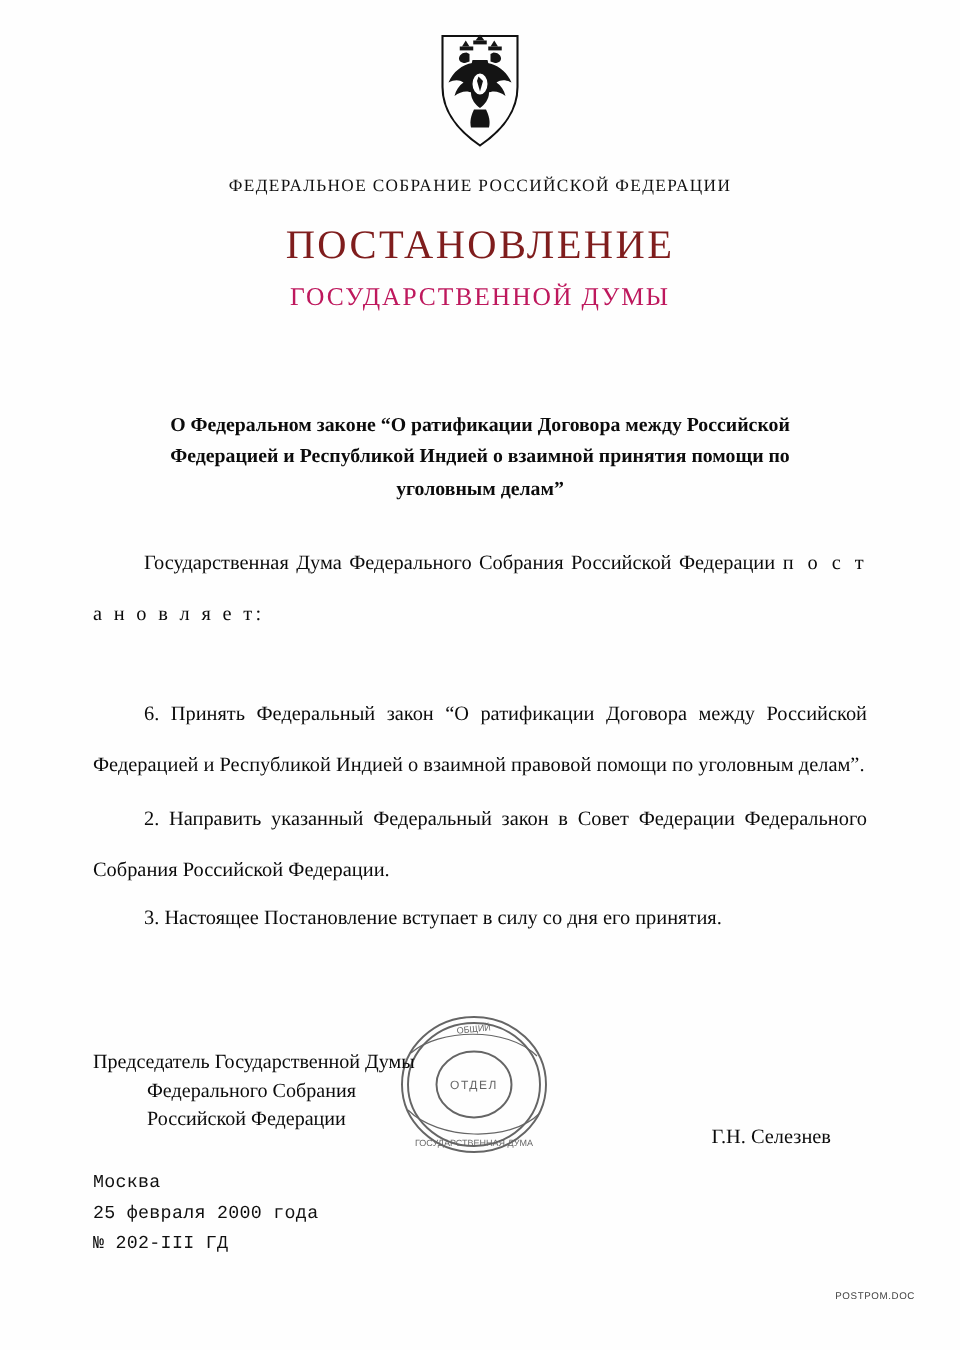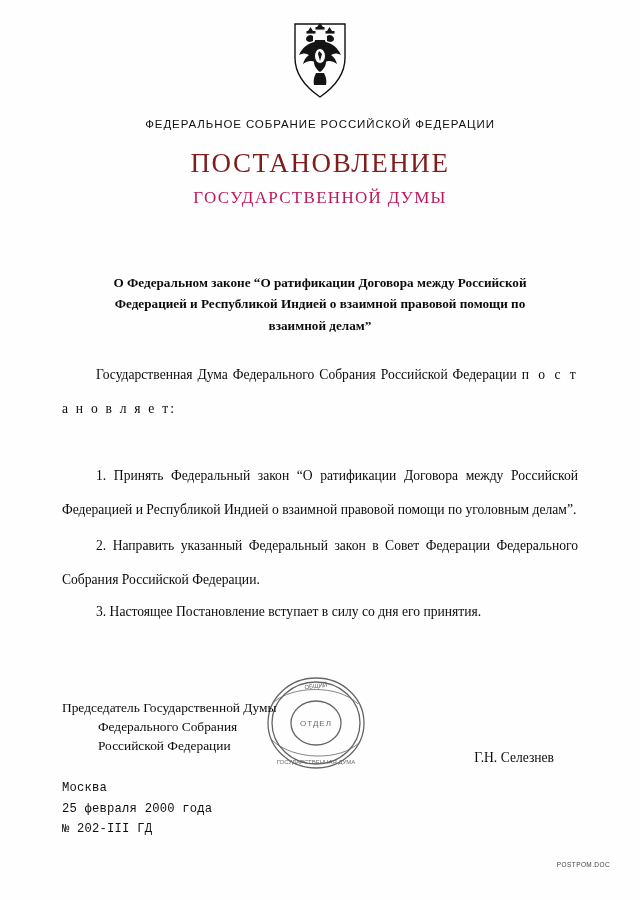--- a/index.html
+++ b/index.html
@@ -37,21 +37,21 @@
 
   
   .header-block {
     position: absolute;
     top: 118px;
     left: 0;
     width: 100%;
     text-align: center;
   }
   .org-line {
-    font-family: Liberation Sans, sans-serif;
+    font-family: Liberation Serif, serif;
     font-size: 11.5px;
     letter-spacing: 0.9px;
     color: #111;
   }
   .doc-title {
     margin-top: 18px;
     font-size: 27px;
     letter-spacing: 1.6px;
     font-weight: normal;
     color: #7f1d1d;
@@ -191,29 +191,29 @@
       </g>
     </svg>
   </div>
 
   <div class="header-block">
     <div class="org-line">ФЕДЕРАЛЬНОЕ СОБРАНИЕ РОССИЙСКОЙ ФЕДЕРАЦИИ</div>
     <div class="doc-title">ПОСТАНОВЛЕНИЕ</div>
     <div class="doc-subtitle">ГОСУДАРСТВЕННОЙ ДУМЫ</div>
   </div>
 
-  <div class="subject">О Федеральном законе “О ратификации Договора между Российской Федерацией и Республикой Индией о взаимной правовой помощи по взаимной делам”</div>
+  <div class="subject">О Федеральном законе “О ратификации Договора между Российской Федерацией и Республикой Индией о взаимной принятия помощи по уголовным делам”</div>
 
   <div class="body-block">
     <p class="para indent para-lead">
       <span>Государственная Дума Федерального Собрания Российской Федерации</span>
       <span class="spaced">п о с т а н о в л я е т:</span>
     </p>
     <div class="p-items">
-      <p class="para indent p-item">1. Принять Федеральный закон “О ратификации Договора между Российской Федерацией и Республикой Индией о взаимной правовой помощи по уголовным делам”.</p>
+      <p class="para indent p-item">6. Принять Федеральный закон “О ратификации Договора между Российской Федерацией и Республикой Индией о взаимной правовой помощи по уголовным делам”.</p>
       <p class="para indent p-item">2. Направить    указанный  Федеральный  закон  в    Совет Федерации Федерального Собрания Российской Федерации.</p>
       <p class="para indent p-item p-last">3. Настоящее Постановление вступает в силу со дня его принятия.</p>
     </div>
   </div>
 
   <svg class="stamp" viewBox="0 0 116 110">
     <g fill="none" stroke="#2b2b2b" stroke-width="1.3">
       <ellipse cx="58" cy="55" rx="48" ry="45"></ellipse>
       <ellipse cx="58" cy="55" rx="44" ry="41"></ellipse>
       <ellipse cx="58" cy="55" rx="25" ry="22"></ellipse>

